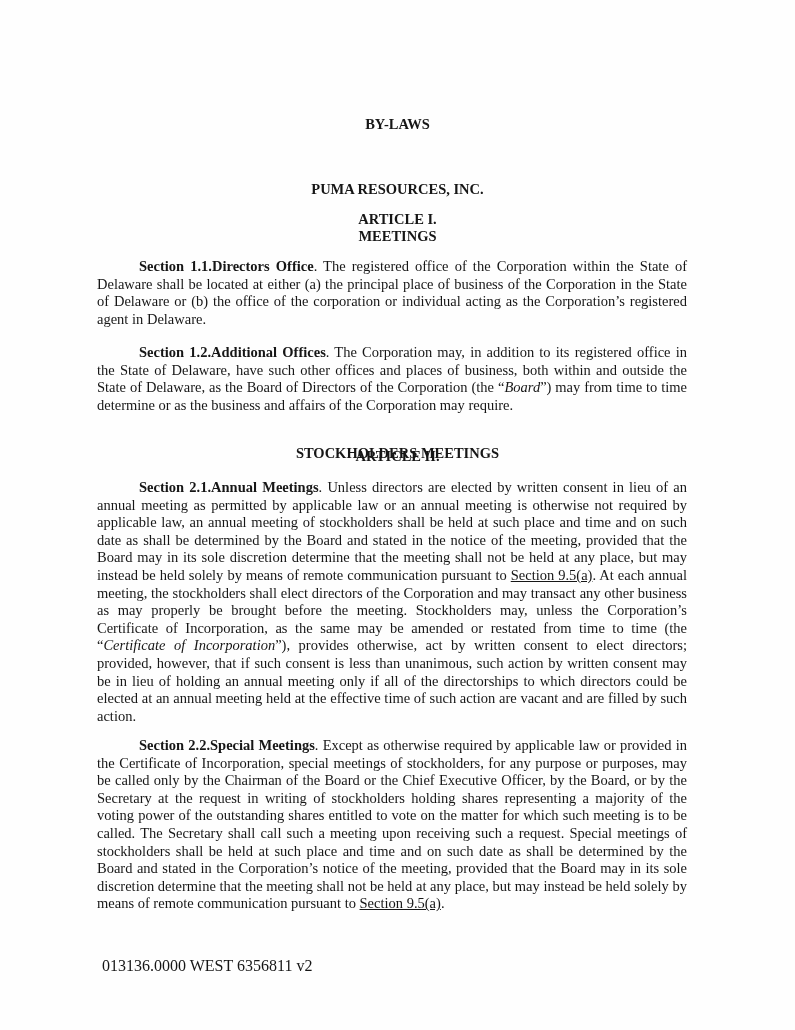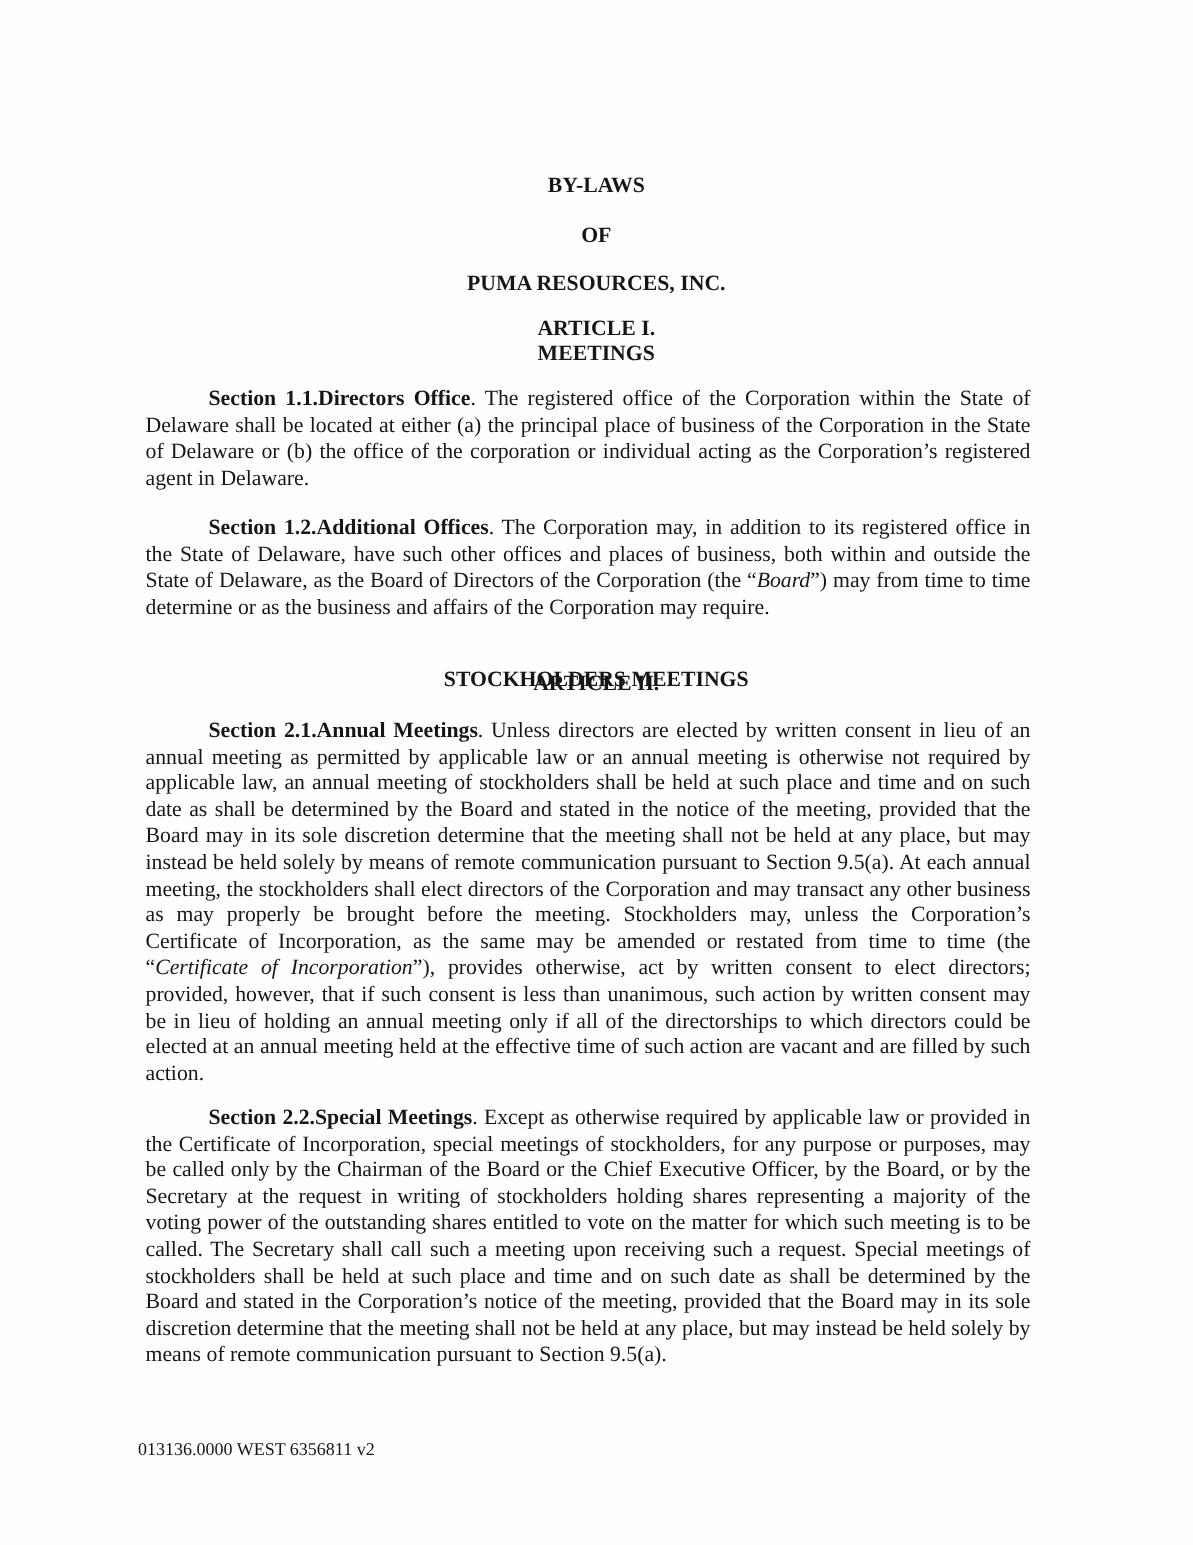--- a/index.html
+++ b/index.html
@@ -14,33 +14,32 @@
     font-weight: bold; font-size: 14.5px; line-height: 17px;
   }
   .para {
     position: absolute; left: 97px; width: 590px;
     font-size: 14.5px; line-height: 17.6px;
     text-align: justify; text-indent: 42px;
   }
   .para .hdr { font-weight: bold; }
   .para .num { }
   .bi { font-weight: normal; font-style: italic; }
-  .u { }
+  .u { text-decoration: underline; }
   .footer {
-    position: absolute; left: 92px; top: 960px;
-    font-size: 12px; line-height: 12px;
+    position: absolute; left: 102px; top: 960px;
+    font-size: 16px; line-height: 12px;
   }
 </style>
 </head>
 <body>
 
 <div class="page">
 
   <div class="title" style="top:116px">BY-LAWS</div>
-  <div class="title" style="top:149px">OF</div>
   <div class="title" style="top:181px">PUMA RESOURCES, INC.</div>
 
   <div class="title" style="top:211px">ARTICLE I.</div>
   <div class="title" style="top:228px">MEETINGS</div>
 
   <div class="para" style="top:258px">
     <span class="hdr num">Section 1.1.</span><span class="hdr">Directors Office</span><span>.  The registered office of the Corporation within the State of Delaware shall be located at either (a) the principal place of business of the Corporation in the State of Delaware or (b) the office of the corporation or individual acting as the Corporation’s registered agent in Delaware.</span>
   </div>
 
   <div class="para" style="top:344px">

